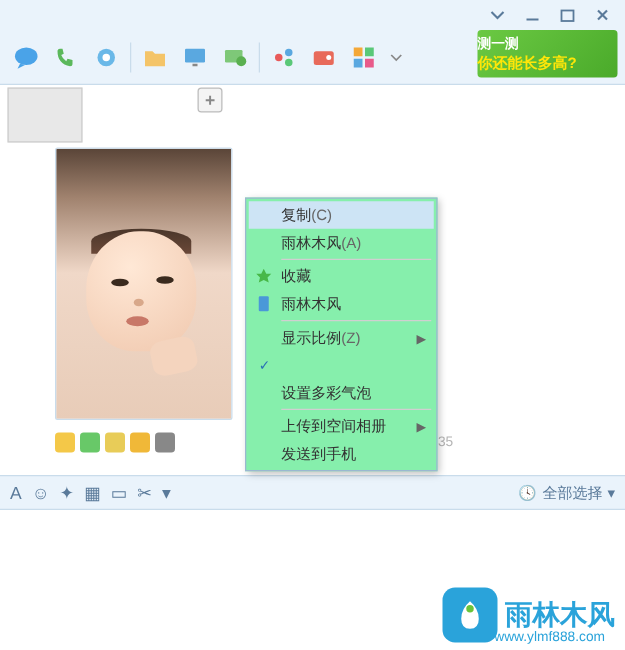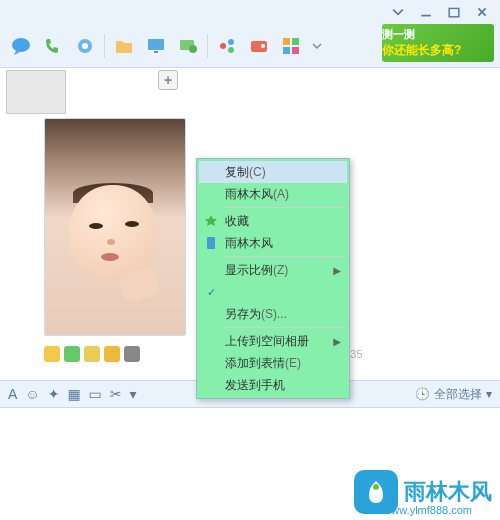--- a/index.html
+++ b/index.html
@@ -57,21 +57,21 @@
 .menu-item .micon { position: absolute; left: 4px; top: 3px; width: 16px; height: 16px; display: flex; justify-content: center; align-items: center; }
 .menu-item .sub { position: absolute; right: 6px; top: 6px; color: #666; font-size: 10px; }
 .menu-item .key { color: #666; }
 .menu-sep { height: 1px; background: #d0d0d0; margin: 2px 2px 2px 26px; }
 .menu-check { position: absolute; left: 8px; top: 5px; color: #2a72b5; font-size: 11px; }
 
 
 .watermark { position: absolute; bottom: 6px; right: 8px; display: flex; align-items: center; gap: 6px; }
 .wm-icon { width: 44px; height: 44px; background: #2aa3da; border-radius: 10px; display: flex; justify-content: center; align-items: center; }
 .wm-text { color: #2aa3da; font-size: 22px; font-weight: bold; }
-.wm-url { position: absolute; bottom: -2px; right: 20px; font-size: 11px; color: #2aa3da; }
+.wm-url { position: absolute; bottom: -2px; right: 8px; font-size: 11px; color: #2aa3da; }
 .wm-block { display: flex; flex-direction: column; align-items: flex-end; }
 </style>
 </head>
 <body>
 
 <div class="titlebar">
   <div class="win-btn">
       <svg viewBox="0 0 10 10">
         <path d="M1 3 L5 7 L9 3" stroke="#5a7a9a" fill="none" stroke-width="1.4"></path>
       </svg>
@@ -246,31 +246,26 @@
   <div class="menu-sep"></div>
   <div class="menu-item">
       <span>显示比例</span>
       <span class="key">(Z)</span>
       <span class="sub">▶</span>
     </div>
   <div class="menu-item">
       <span class="menu-check">✓</span>
     </div>
   <div class="menu-item">
-      <span>另存为</span>
-      <span class="key">(S)...</span>
+      <span>设置多彩气泡</span>
     </div>
   <div class="menu-sep"></div>
   <div class="menu-item">
       <span>上传到空间相册</span>
       <span class="sub">▶</span>
-    </div>
-  <div class="menu-item">
-      <span>添加到表情</span>
-      <span class="key">(E)</span>
     </div>
   <div class="menu-item">
       <span>发送到手机</span>
     </div>
 </div>
 
 <div class="watermark">
   <div class="wm-icon">
     <svg width="30" height="30" viewBox="0 0 30 30">
         <path d="M15 4 Q8 10 8 18 Q8 26 15 26 Q22 26 22 18 Q22 10 15 4 Z" fill="#fff"></path>

